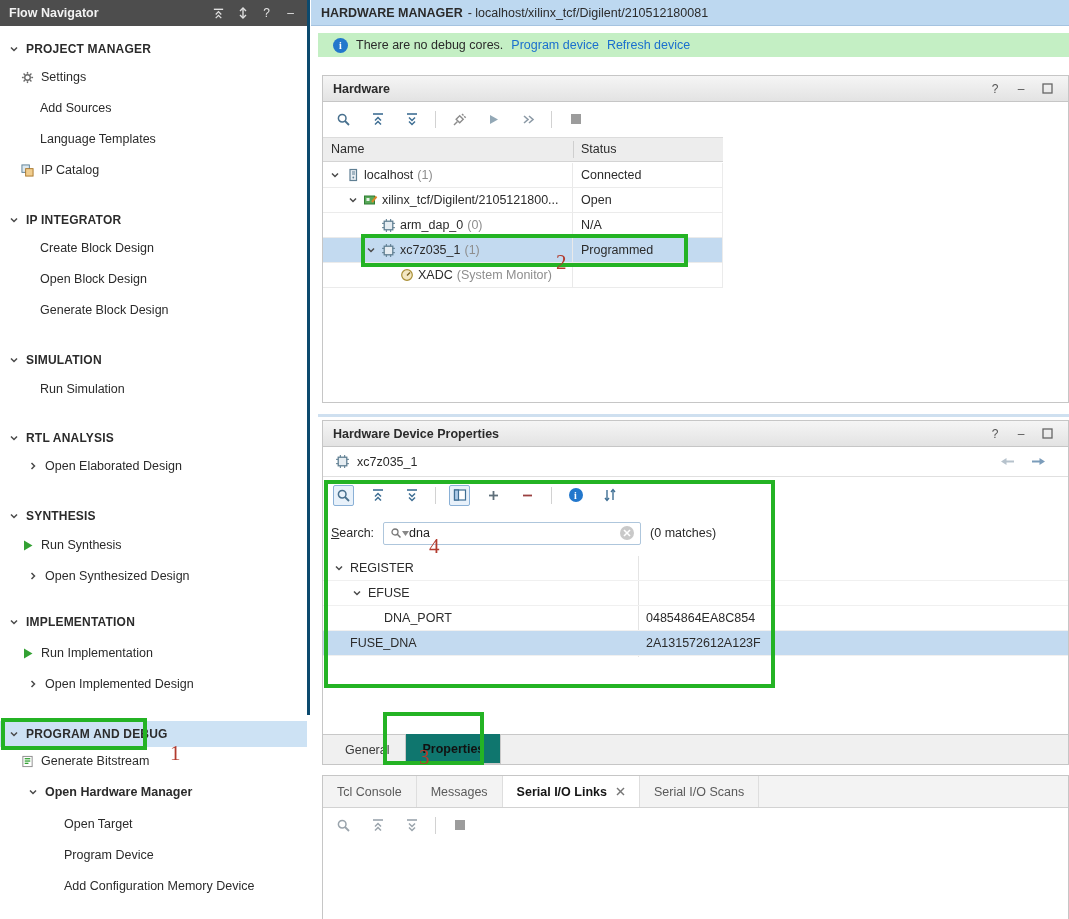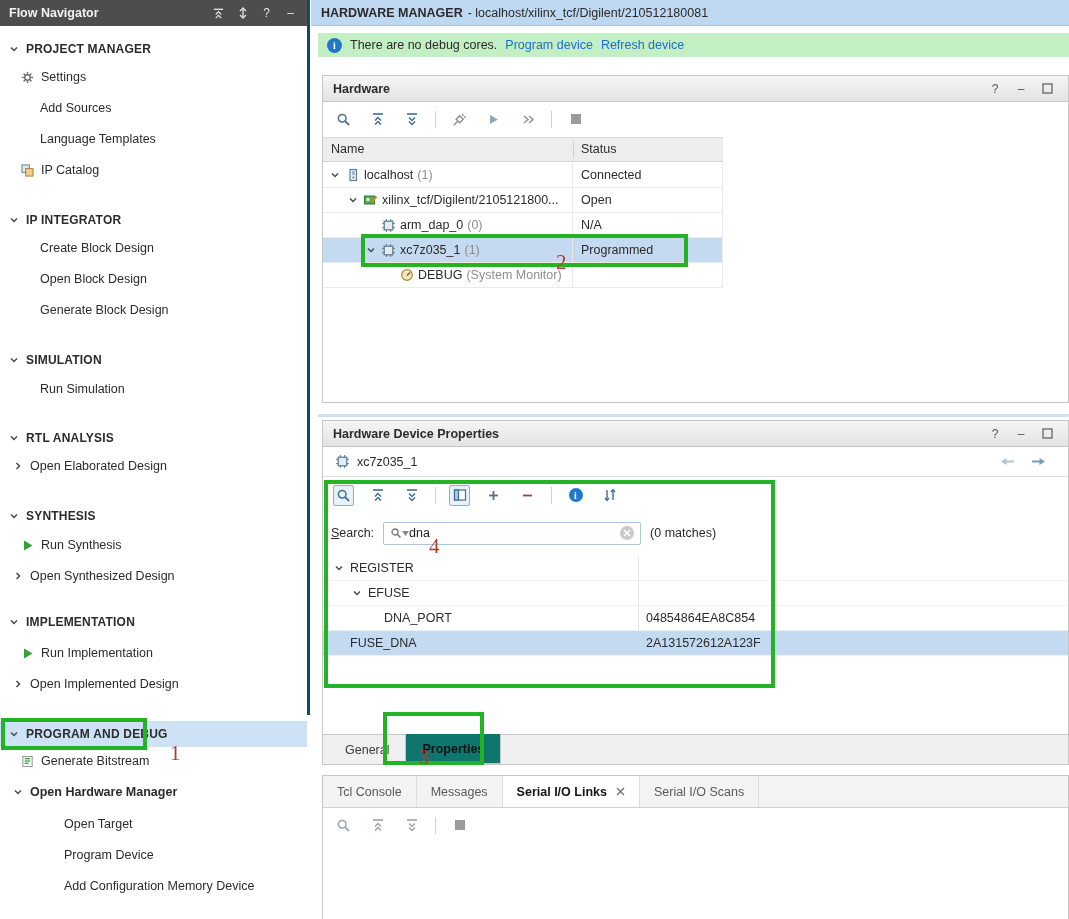--- a/index.html
+++ b/index.html
@@ -9,32 +9,32 @@
 
 
 .sidebar{position:absolute;left:0;top:0;width:310px;height:715px;background:#fff;border-right:3px solid #0c4a6e}
 .sb-title{height:26px;background:#4d4d4d;color:#f2f2f2;font-weight:bold;display:flex;align-items:center;padding:0 9px;gap:9px}
 .sb-title .sp{flex:1}
 .ticon{display:flex;align-items:center;justify-content:center;width:15px;height:15px;color:#e2e2e2;font-weight:normal;font-size:12px}
 .sb-row{position:absolute;left:0;right:0;height:26px;display:flex;align-items:center;gap:6px}
 .sb-row.sec{padding-left:8px;font-weight:bold;font-size:12px;letter-spacing:.2px}
 .sb-row.item{padding-left:40px}
 .sb-row.itemic{padding-left:20px}
-.sb-row.itemch{padding-left:12px}
+.sb-row.itemch{padding-left:27px}
 .sb-row.sub{padding-left:64px}
 .sb-row.selected{background:#cde2f4}
 .sb-row.boldtxt{font-weight:bold}
 .chev{width:12px;height:12px;display:flex;align-items:center;justify-content:center;flex:0 0 auto}
 .micon{width:15px;height:15px;display:flex;align-items:center;justify-content:center;flex:0 0 auto}
 
 
 .main{position:absolute;left:311px;top:0;right:0;bottom:0;background:#fff}
 .titlebar{position:absolute;left:0;right:0;top:0;height:26px;background:#bdd8f0;border-bottom:1px solid #a5c3e0;display:flex;align-items:center;padding:0 10px;gap:5px}
 .titlebar .app{font-weight:bold}
-.infobar{position:absolute;left:7px;right:0;top:33px;height:24px;background:#c4efc4;display:flex;align-items:center;padding:0 9px;gap:8px}
+.infobar{position:absolute;left:7px;right:0;top:33px;height:24px;background:#c4efc4;display:flex;align-items:center;padding:0 15px;gap:8px}
 .link{color:#1a6fce;cursor:pointer}
 .idot{width:15px;height:15px;border-radius:50%;background:#2277cc;color:#fff;display:flex;align-items:center;justify-content:center;font-size:10px;font-weight:bold;flex:0 0 auto}
 .idot::after{content:"i";font-family:"Liberation Serif",serif}
 .idot.sm{width:14px;height:14px}
 .sash{position:absolute;left:7px;right:0;top:414px;height:3px;background:#cfe0f0}
 
 .panel{position:absolute;background:#fff;border:1px solid #c6c6c6}
 .phead{height:26px;background:linear-gradient(#f5f5f5,#e3e3e3);border-bottom:1px solid #c6c6c6;display:flex;align-items:center;padding:0 10px}
 .ptitle{font-weight:bold}
 .pbtns{margin-left:auto;display:flex;align-items:center;gap:12px;padding-right:4px}
@@ -460,21 +460,21 @@
         <span class="cstat">Programmed</span>
       </div>
       <div class="hw-row" style="top:187px">
         <span class="cname" style="padding-left:76px">
           <span class="micon">
               <svg width="14" height="14" viewBox="0 0 14 14">
                 <circle cx="7" cy="7" r="5.3" fill="#f3e7c3" stroke="#a98f36" stroke-width="1.2"></circle>
                 <line x1="7" y1="7.5" x2="10" y2="4.5" stroke="#7a6222" stroke-width="1.5"></line>
               </svg>
             </span>
-          <span>DEBUG</span>
+          <span>XADC</span>
           <span class="note">(System Monitor)</span>
         </span>
         <span class="cstat"></span>
       </div>
     </div>
 
     <div class="sash"></div>
 
     <div class="panel" style="left:11px;top:420px;right:0;height:345px">
       <div class="phead">

